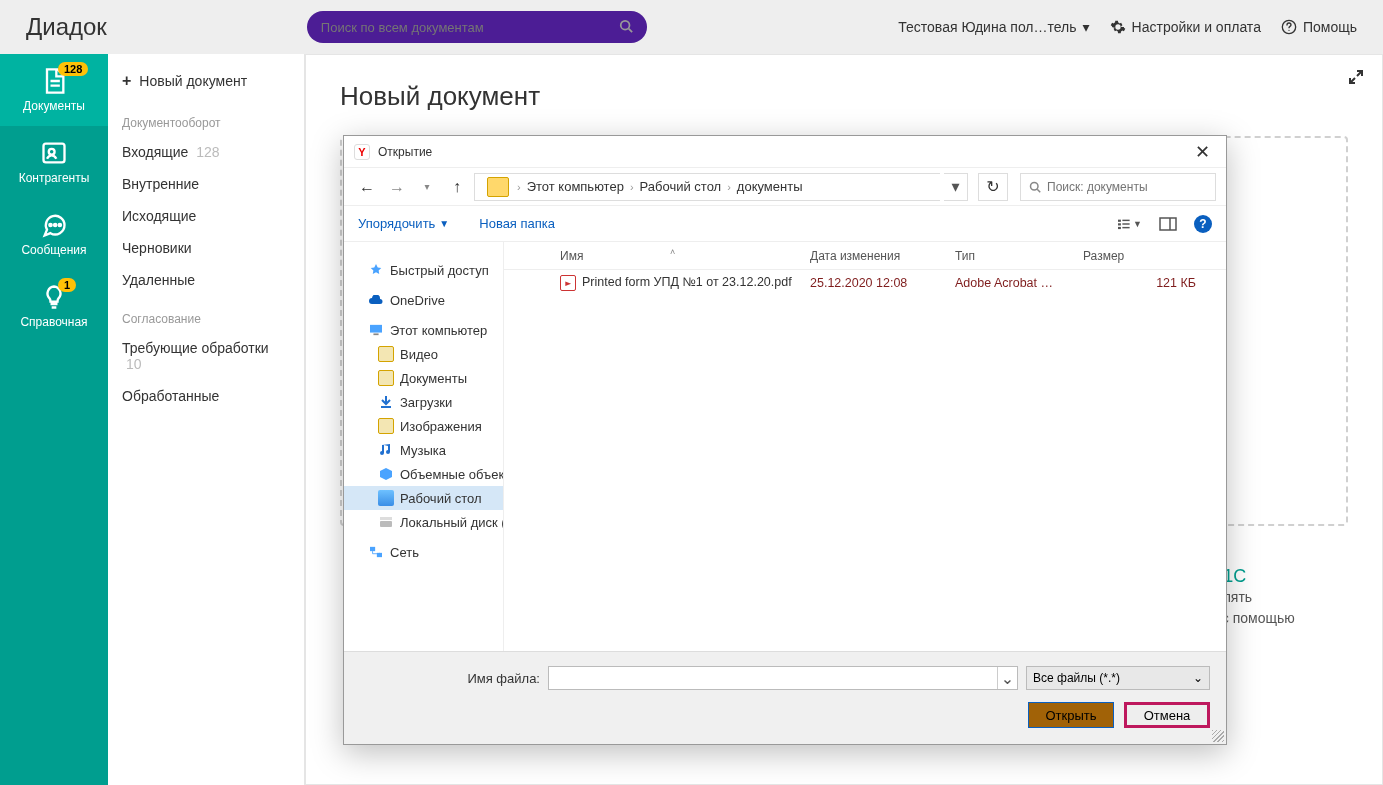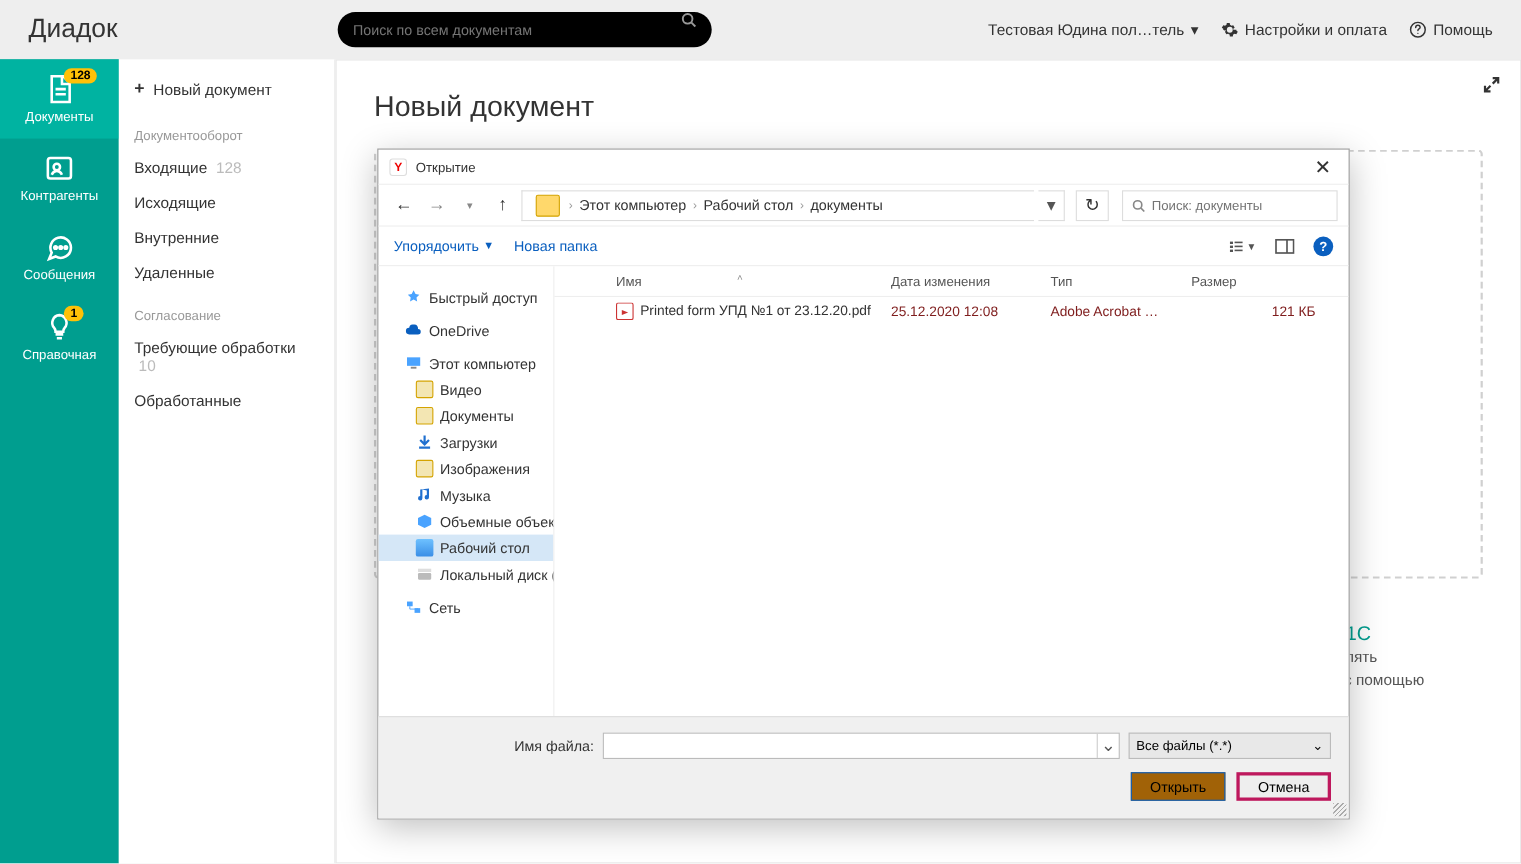--- a/index.html
+++ b/index.html
@@ -1,21 +1,21 @@
 <!DOCTYPE html>
 <html><head>
 <meta charset="utf-8">
 <style>
 * { margin:0; padding:0; box-sizing:border-box; font-family:"Segoe UI",Arial,sans-serif; }
 body { background:#f0f0f0; width:1383px; height:785px; overflow:hidden; position:relative; }
 
 
 .header { height:54px; display:flex; align-items:center; padding:0 26px 0 26px; background:#eeeeee; }
 .logo { font-size:24px; color:#333; font-weight:400; }
-.search-wrap { margin-left:200px; width:340px; height:32px; background:#000000; border-radius:16px; display:flex; padding:0 14px; }
+.search-wrap { margin-left:200px; width:340px; height:32px; background:#4c1d95; border-radius:16px; display:flex; align-items:center; padding:0 14px; }
 .search-wrap input { border:none; outline:none; flex:1; font-size:13px; color:#888; background:transparent; }
 .search-wrap .sicon { color:#999; font-size:14px; }
 .spacer { flex:1; }
 .hdr-link { display:flex; align-items:center; gap:6px; margin-left:20px; font-size:14px; color:#333; cursor:pointer; }
 .hdr-link svg { width:16px; height:16px; }
 
 
 .rail { position:absolute; left:0; top:54px; bottom:0; width:108px; background:#009e8f; color:#fff; }
 .rail-item { height:72px; display:flex; flex-direction:column; align-items:center; justify-content:center; font-size:12px; position:relative; cursor:pointer; }
 .rail-item.active { background:#00b3a1; }
@@ -48,21 +48,21 @@
 .dlg-nav { height:38px; display:flex; align-items:center; padding:0 10px; gap:4px; border-bottom:1px solid #eee; }
 .nav-btn { width:26px; height:26px; display:flex; align-items:center; justify-content:center; color:#888; cursor:pointer; }
 .nav-btn.en { color:#333; }
 .folder-ico { width:22px; height:20px; background:#ffd86b; border-radius:2px; border:1px solid #d4a300; margin:0 2px 0 6px; }
 .bc { display:flex; align-items:center; gap:6px; font-size:13px; color:#333; height:28px; padding:0 6px; flex:1; border:1px solid #ddd; border-right:none; }
 .bc .sep { color:#999; font-size:11px; }
 .bc-dd { width:24px; height:28px; border:1px solid #ddd; border-left:none; display:flex; align-items:center; justify-content:center; color:#555; cursor:pointer;}
 .nav-refresh { width:30px; height:28px; border:1px solid #ddd; margin-left:6px; display:flex; align-items:center; justify-content:center; cursor:pointer; color:#333;}
 .nav-search { width:196px; height:28px; border:1px solid #ddd; margin-left:8px; display:flex; align-items:center; padding:0 8px; gap:6px; }
 .nav-search input { border:none; outline:none; flex:1; font-size:12px; color:#888; }
-.dlg-toolbar { height:36px; display:flex; align-items:center; padding:0 14px; gap:18px; border-bottom:1px solid #eee; }
+.dlg-toolbar { height:36px; display:flex; align-items:center; padding:0 14px; gap:30px; border-bottom:1px solid #eee; }
 .tb-link { color:#0a5fbf; font-size:13px; cursor:pointer; display:flex; align-items:center; gap:4px;}
 .tb-right { margin-left:auto; display:flex; align-items:center; gap:14px; }
 .tb-btn{ width:24px; height:22px; display:flex; align-items:center; justify-content:center; color:#555; cursor:pointer; }
 .help-ico{ width:18px; height:18px; border-radius:50%; background:#0a5fbf; color:#fff; display:flex; align-items:center; justify-content:center; font-size:12px; font-weight:700;}
 
 .dlg-body { flex:1; display:flex; overflow:hidden; }
 .tree { width:160px; border-right:1px solid #eee; padding:10px 0; font-size:13px; color:#333; overflow:hidden;}
 .tree .tnode { display:flex; align-items:center; gap:6px; padding:4px 8px 4px 24px; cursor:pointer; white-space:nowrap; }
 .tree .tnode.l0 { padding-left:24px; margin-top:6px;}
 .tree .tnode.l1 { padding-left:34px; }
@@ -171,22 +171,23 @@
   </div>
 </div>
 
 <div class="sidebar">
   <div class="new-doc">
     <span class="plus">+</span>
     <span>Новый документ</span>
   </div>
   <div class="sb-section">Документооборот</div>
   <div class="sb-item"><span>Входящие</span> <span class="cnt">128</span></div>
+  <div class="sb-item"><span>Внутренние</span></div>
   <div class="sb-item"><span>Исходящие</span></div>
-  <div class="sb-item"><span>Внутренние</span></div>
+  <div class="sb-item"><span>Черновики</span></div>
   <div class="sb-item"><span>Удаленные</span></div>
   <div class="sb-section">Согласование</div>
   <div class="sb-item"><span>Требующие обработки</span> <span class="cnt">10</span></div>
   <div class="sb-item"><span>Обработанные</span></div>
 </div>
 
 <div class="main">
   <div class="expand">
     <svg width="16" height="16" viewBox="0 0 16 16" fill="none" stroke="#333" stroke-width="2">
         <path d="M2 9v5h5M14 7V2H9M2 14l5-5M14 2L9 7"></path>

